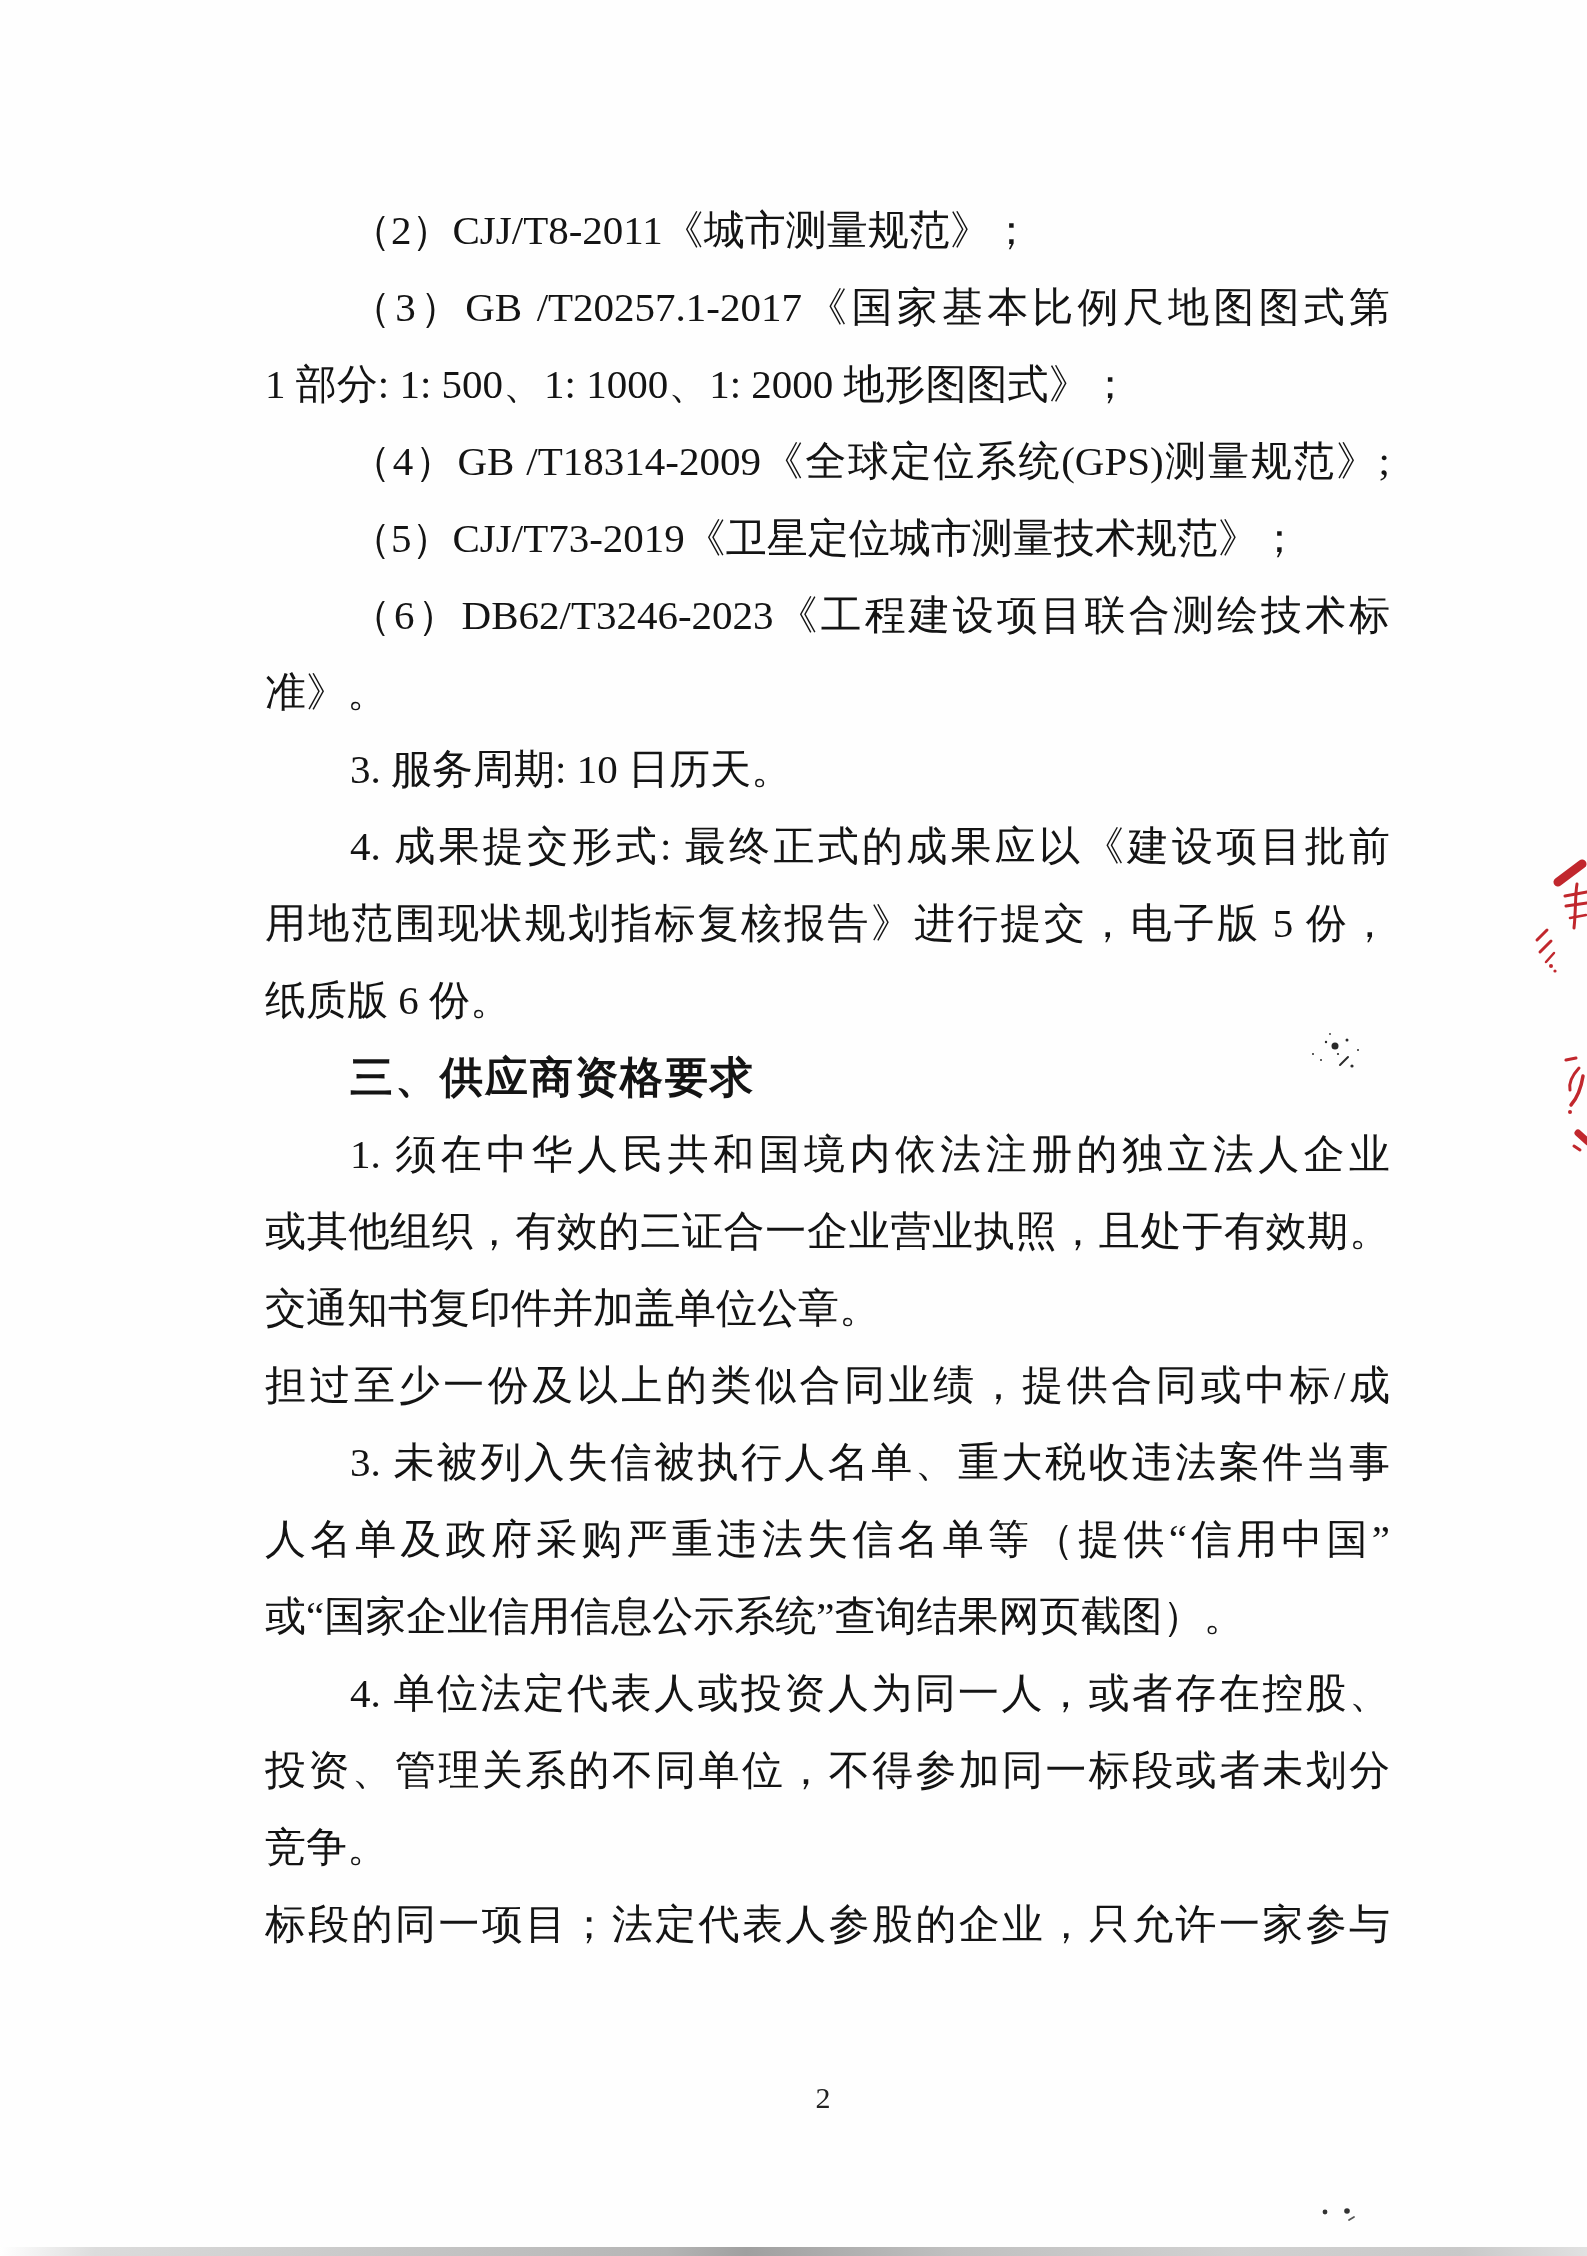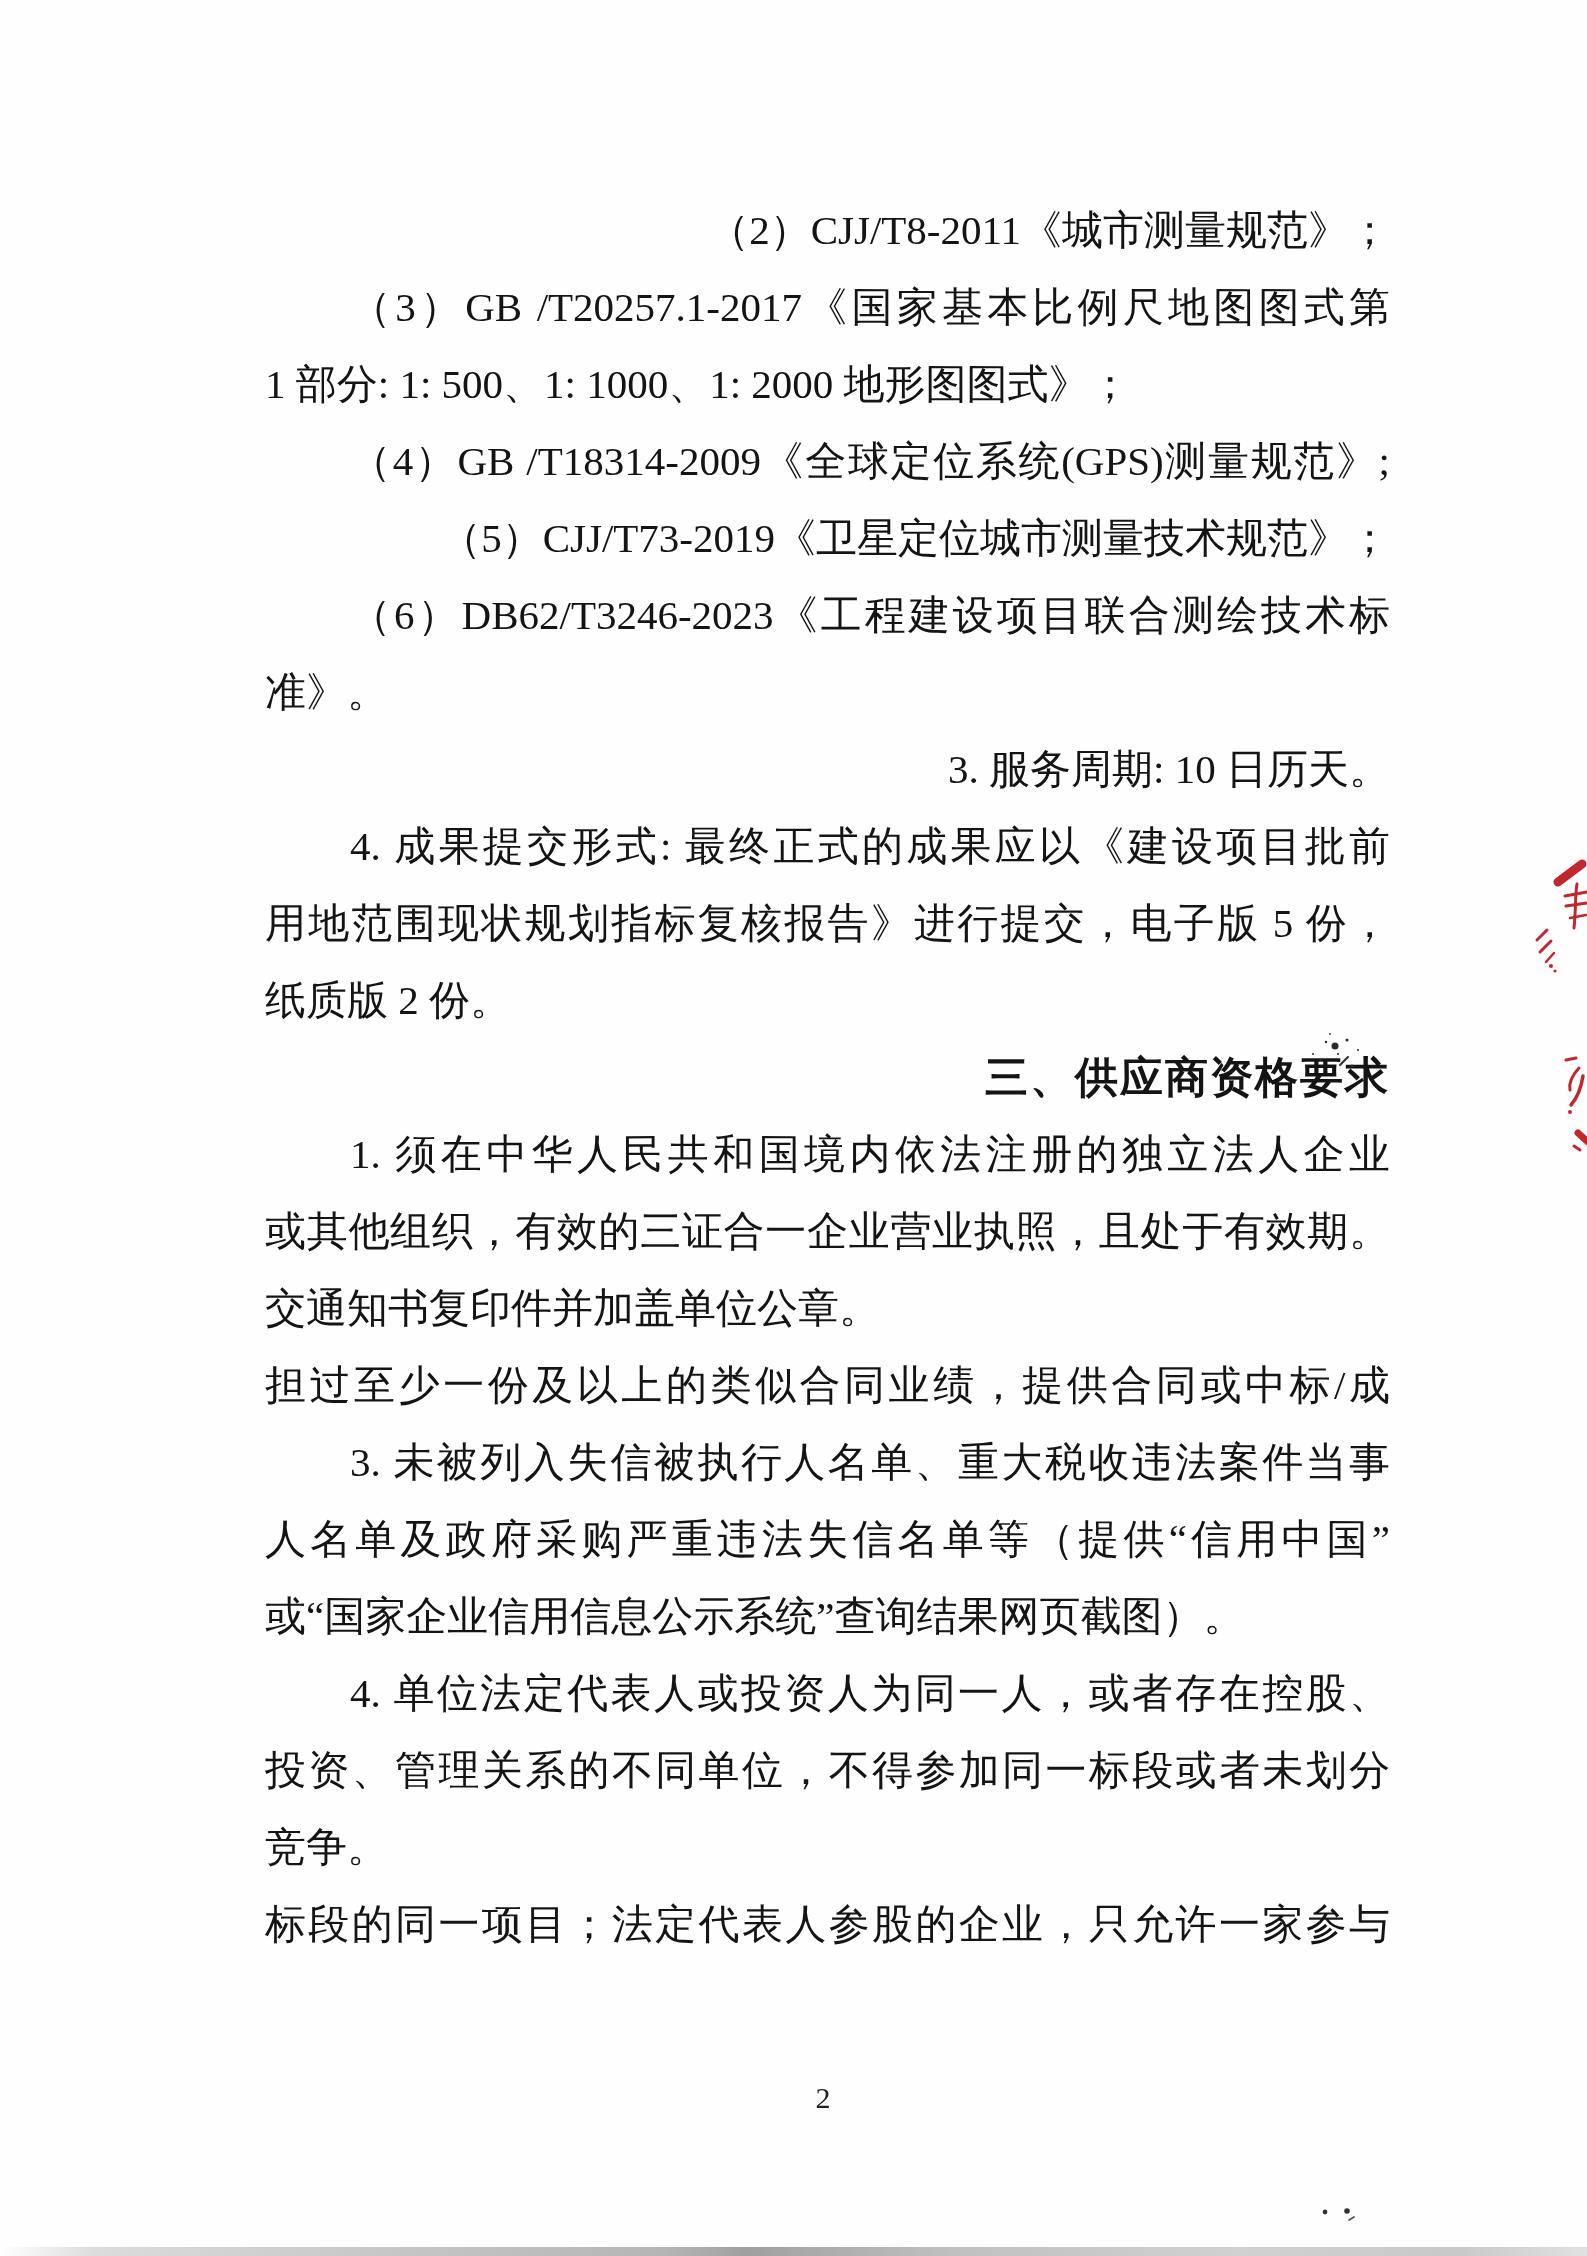--- a/index.html
+++ b/index.html
@@ -19,21 +19,21 @@
     top: 192px;
     width: 1125px;
   }
   .line {
     height: 77px;
     line-height: 77px;
     font-size: 41px;
     white-space: normal;
     overflow: visible;
   }
-  .indent { text-indent: 85px; text-align: right; }
+  .indent { text-indent: 85px; }
   .justify { text-align: justify; text-align-last: justify; }
   .heading {
     font-family: "Liberation Sans", "DejaVu Sans", sans-serif;
     font-weight: 700;
     font-size: 43px;
     letter-spacing: 2px;
   }
   .pagenum {
     position: absolute;
     top: 2078px;
@@ -68,21 +68,21 @@
     <div class="line indent">（2）CJJ/T8-2011《城市测量规范》；</div>
     <div class="line indent justify">（3）GB /T20257.1-2017《国家基本比例尺地图图式第</div>
     <div class="line">1 部分: 1: 500、1: 1000、1: 2000 地形图图式》；</div>
     <div class="line indent justify">（4）GB /T18314-2009《全球定位系统(GPS)测量规范》;</div>
     <div class="line indent">（5）CJJ/T73-2019《卫星定位城市测量技术规范》；</div>
     <div class="line indent justify">（6）DB62/T3246-2023《工程建设项目联合测绘技术标</div>
     <div class="line">准》。</div>
     <div class="line indent">3. 服务周期: 10 日历天。</div>
     <div class="line indent justify">4. 成果提交形式: 最终正式的成果应以《建设项目批前</div>
     <div class="line justify">用地范围现状规划指标复核报告》进行提交，电子版 5 份，</div>
-    <div class="line">纸质版 2 份。</div>
+    <div class="line">纸质版 6 份。</div>
     <div class="line indent heading">三、供应商资格要求</div>
     <div class="line indent justify">1. 须在中华人民共和国境内依法注册的独立法人企业</div>
     <div class="line justify">或其他组织，有效的三证合一企业营业执照，且处于有效期。</div>
     <div class="line">交通知书复印件并加盖单位公章。</div>
     <div class="line justify">担过至少一份及以上的类似合同业绩，提供合同或中标/成</div>
     <div class="line indent justify">3. 未被列入失信被执行人名单、重大税收违法案件当事</div>
     <div class="line justify">人名单及政府采购严重违法失信名单等（提供“信用中国”</div>
     <div class="line">或“国家企业信用信息公示系统”查询结果网页截图）。</div>
     <div class="line indent justify">4. 单位法定代表人或投资人为同一人，或者存在控股、</div>
     <div class="line justify">投资、管理关系的不同单位，不得参加同一标段或者未划分</div>

